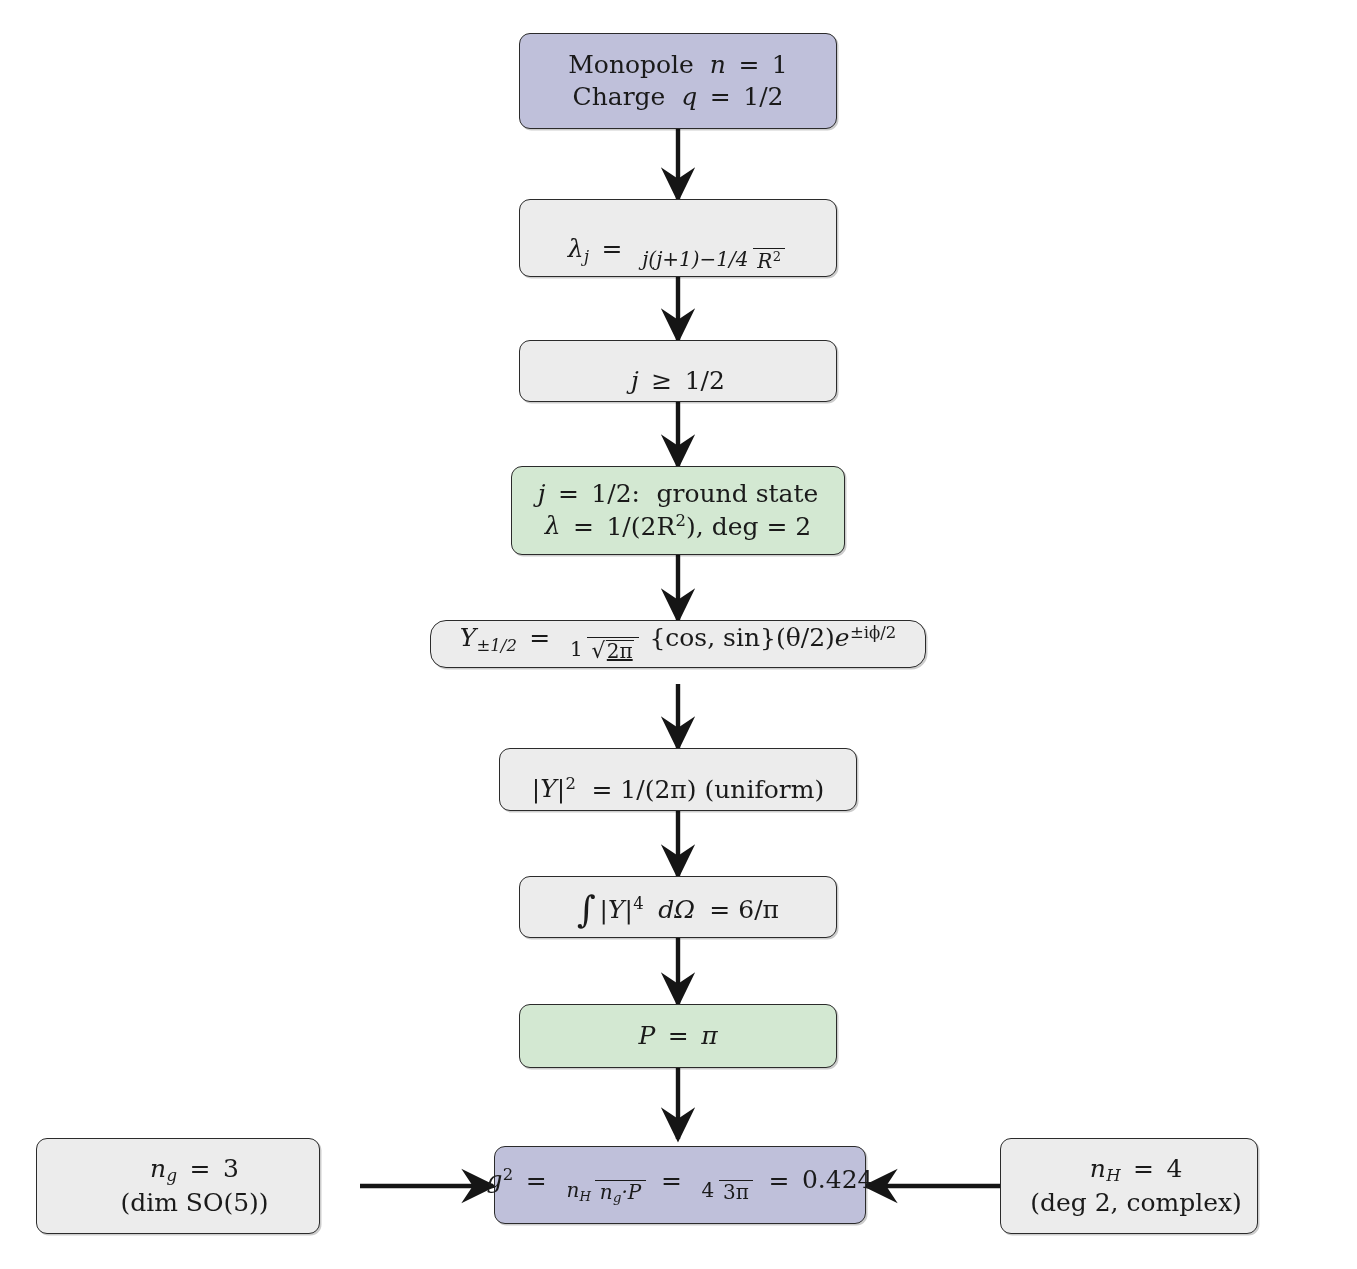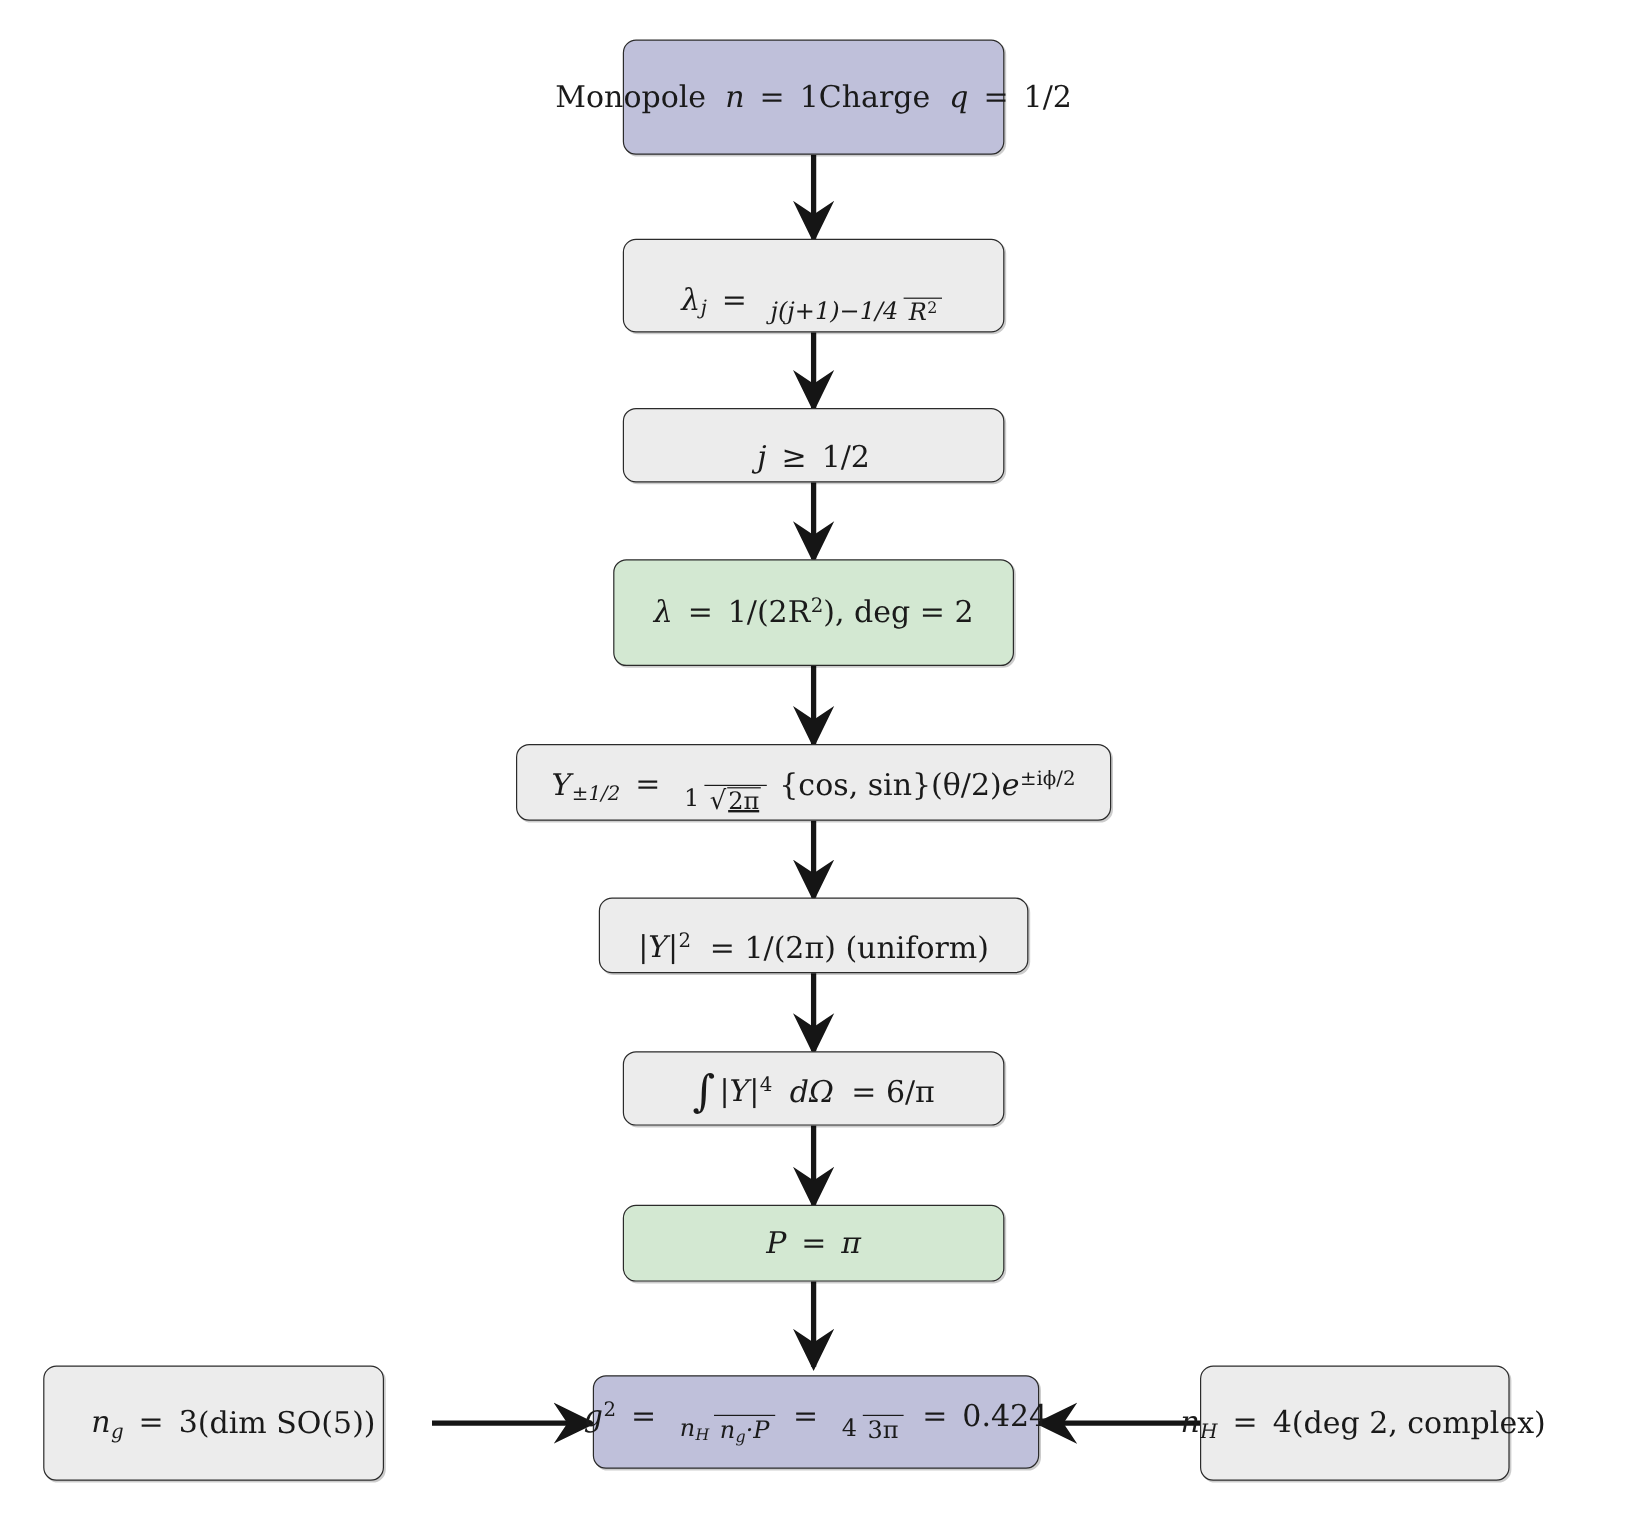--- a/index.html
+++ b/index.html
@@ -38,21 +38,21 @@
     text-align: center;
     line-height: 1.30;
     padding: 4px 10px;
     font-size: 25px;
     box-shadow: 1.5px 1.5px 0 rgba(0,0,0,0.20);
   }
   .fill-gray   { background: #ececec; align-items: flex-end; }
   .fill-green  { background: #d3e8d2; }
   .fill-purple { background: #bfc0da; }
 
-  .stack { display: flex; flex-direction: row; align-items: center; justify-content: center; }
+  .stack { display: flex; flex-direction: column; align-items: center; justify-content: center; }
 
   
   .mi { font-style: italic; }
   .mr { font-style: normal; }
   .op { margin: 0 .18em; font-style: normal; }
   .sub {
     font-size: 0.66em;
     vertical-align: -0.28em;
     font-style: italic;
     margin-left: .02em;
@@ -140,27 +140,33 @@
   <div class="node fill-gray" style="left:519px; top:340px; width:318px; height:62px;">
     <div class="line">
       <span class="mi">j</span>
       <span class="op">≥</span>
       <span class="mr">1/2</span>
     </div>
   </div>
 
   <div class="node fill-green stack" style="left:511px; top:466px; width:334px; height:89px;">
     <div class="line">
+      <span class="mi">j</span>
+      <span class="op">=</span>
+      <span class="mr">1/2:</span>
+      <span class="mr" style="margin-left:.34em">ground state</span>
+    </div>
+    <div class="line">
       <span class="mi">λ</span>
       <span class="op">=</span>
       <span class="mr"><span>1/(2R</span><span class="sup">2</span><span>), deg = 2</span></span>
     </div>
   </div>
 
-  <div class="node fill-gray" style="left:430px; top:620px; width:496px; height:64px;">
+  <div class="node fill-gray" style="left:430px; top:620px; width:496px; height:48px;border-radius:16px;">
     <div class="line">
       <span class="mi">Y</span><span class="sub mr">±1/2</span>
       <span class="op">=</span>
       <span class="frac" style="vertical-align:-0.50em">
         <span class="num mr">1</span>
         <span class="den mr"><span class="radical">√</span><span class="sqrt">2π</span></span>
       </span>
       <span class="mr">{cos, sin}</span><span class="mr">(θ/2)</span><span class="mi">e</span><span class="sup mi">±iϕ/2</span>
     </div>
   </div>

